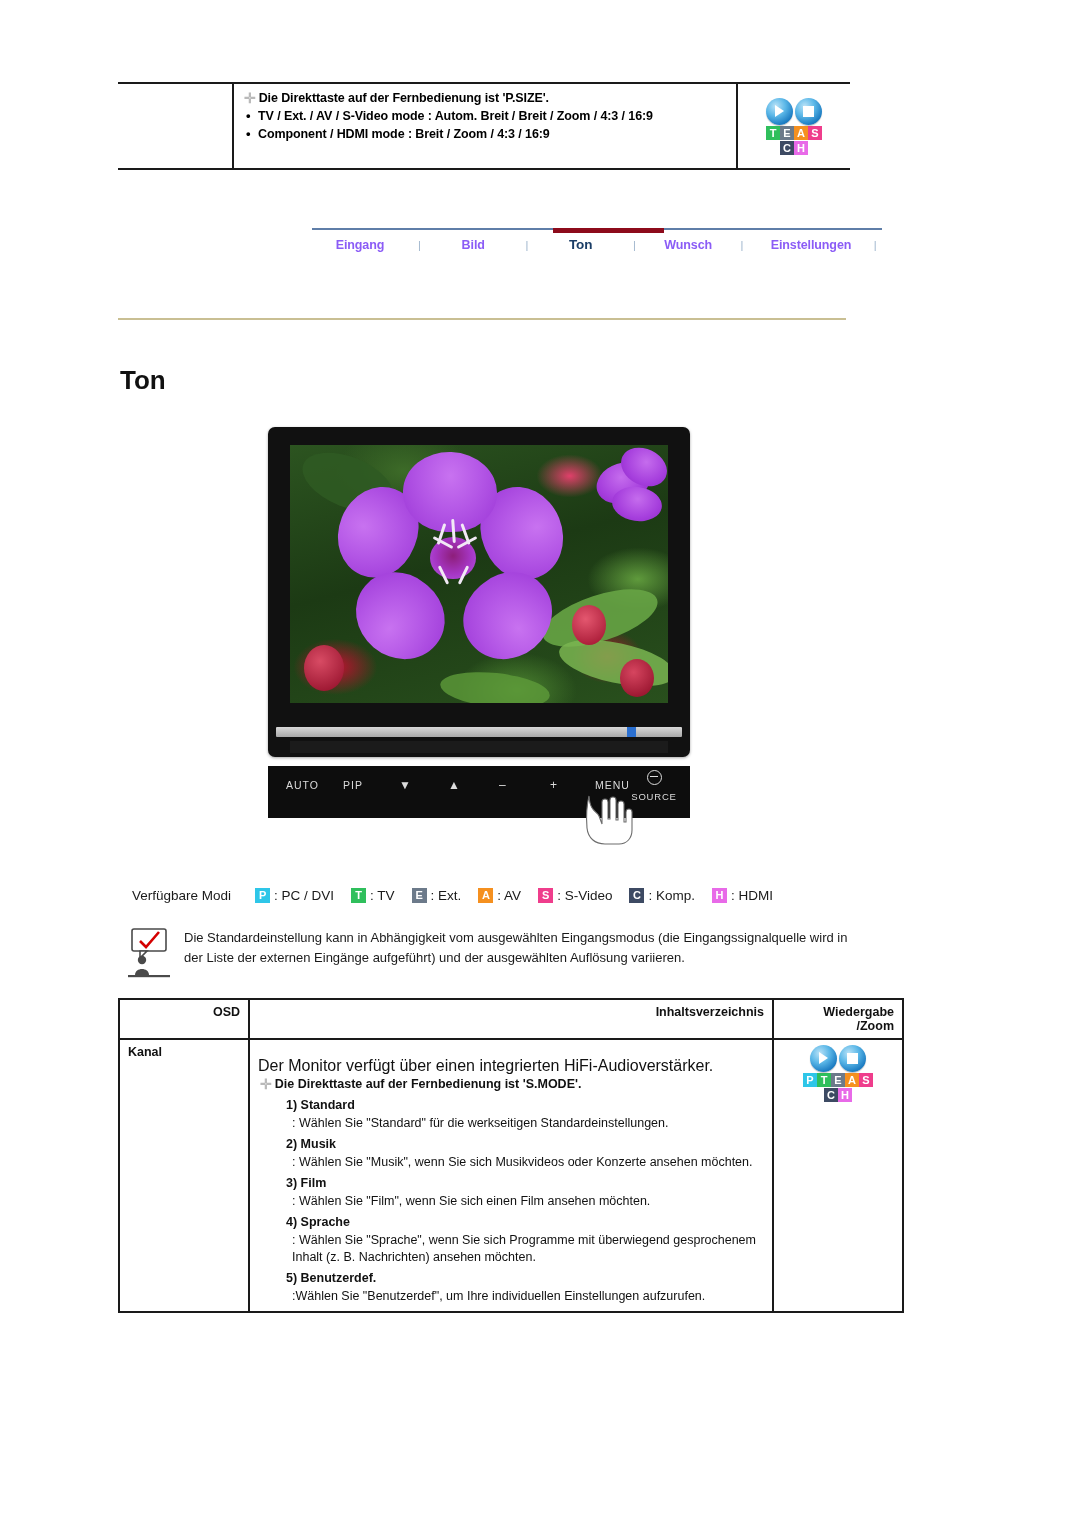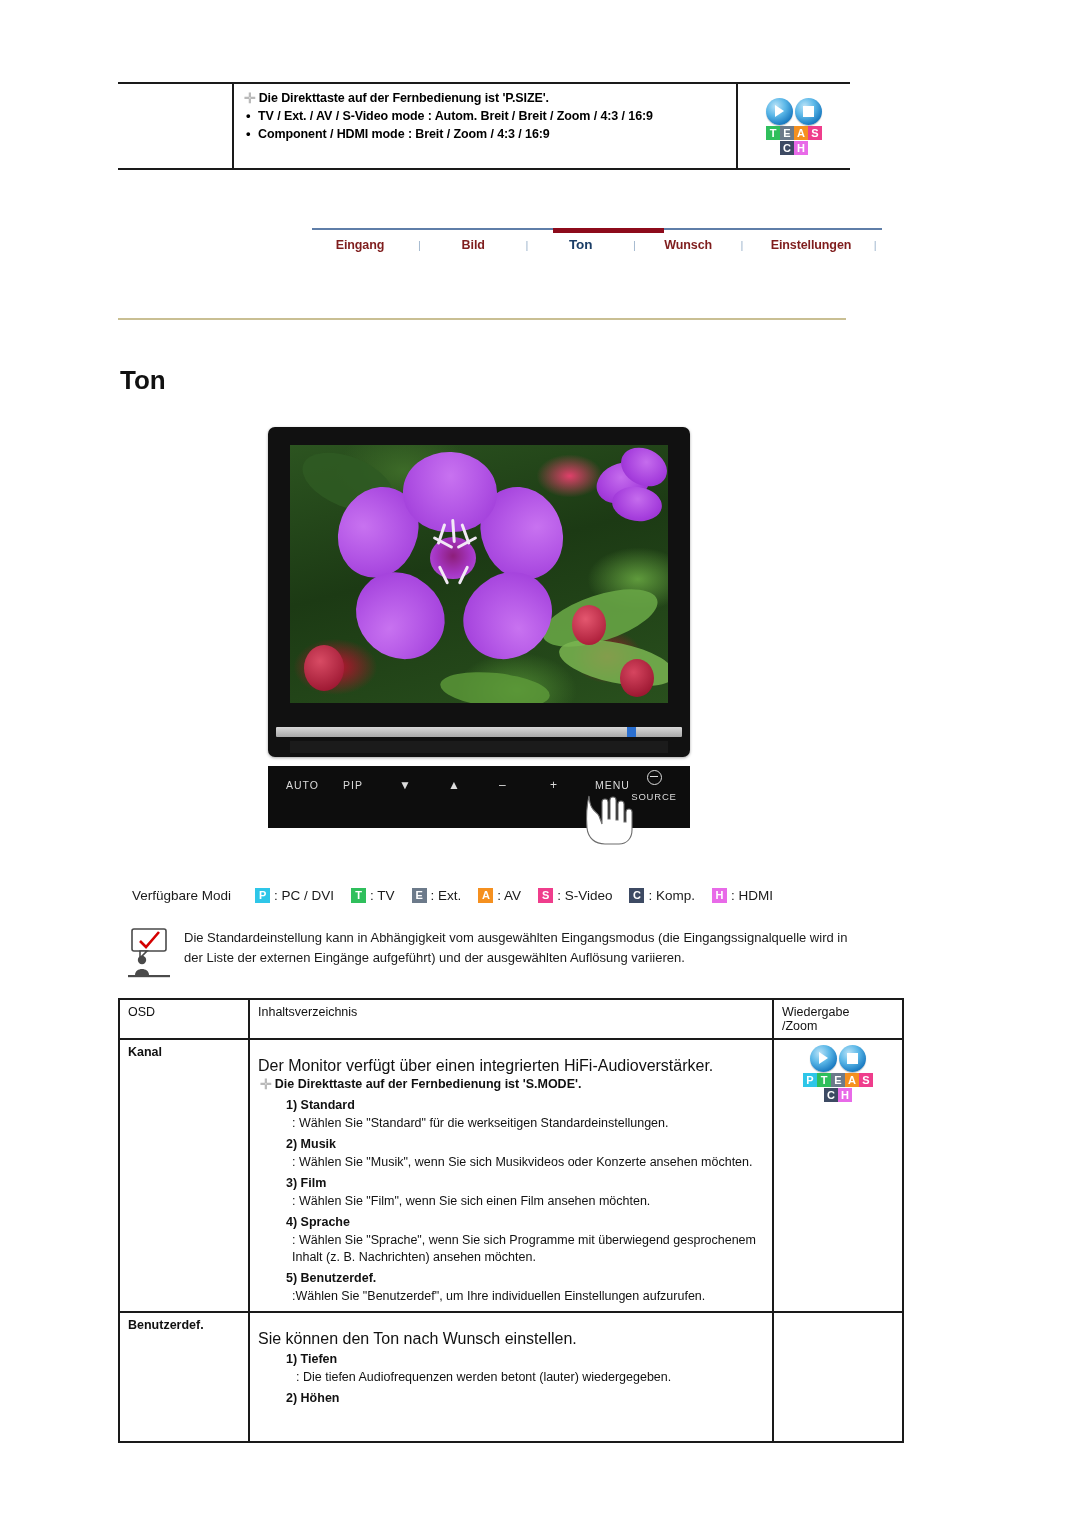--- a/index.html
+++ b/index.html
@@ -79,21 +79,21 @@
     position:absolute;left:0;top:0;width:100%;height:2px;background:#5f7ea8;
   }
   .nav-active-bar{
     position:absolute;top:0;left:241px;width:111px;height:5px;background:#8d0b1b;
   }
   .navitems{
     position:absolute;top:9px;left:0;width:100%;
     display:flex;align-items:center;
   }
   .navitem{
-    font-size:12.5px;font-weight:bold;color:#7f1d1d;
+    font-size:12.5px;font-weight:bold;color:#8b5cf6;
     text-align:center;letter-spacing:-0.1px;
   }
   .navitem.active{color:#1a3d66;font-size:13.5px;}
   .navsep{color:#9db4cc;font-size:11px;text-align:center;}
 
   
   .khaki-rule{
     position:absolute;left:118px;top:318px;width:728px;height:2px;
     background:#c9bf93;
   }
@@ -183,21 +183,21 @@
   }
   .lightbar .blue{
     position:absolute;right:46px;top:0;width:9px;height:10px;background:#2a6fd0;
   }
   .basepanel{
     position:absolute;left:22px;top:314px;width:378px;height:12px;background:#1b1b1b;
   }
 
   
   .ctrlstrip{
-    position:absolute;left:268px;top:766px;width:422px;height:62px;background:#0d0d0d;text-decoration:underline;
+    position:absolute;left:268px;top:766px;width:422px;height:52px;background:#0d0d0d;text-decoration:underline;
   }
   .ctrl{
     position:absolute;top:13px;color:#dcdcdc;font-size:10.5px;letter-spacing:1px;
   }
   .ctrl.sym{font-size:12px;top:12px;}
   .sourceicon{
     position:absolute;top:4px;left:340px;width:100px;text-align:center;color:#dcdcdc;
   }
   .sourceicon .circ{
     display:block;margin:0 auto 1px auto;width:13px;height:13px;border:1.4px solid #dcdcdc;
@@ -230,21 +230,21 @@
 
   
   table.osd{
     position:absolute;left:118px;top:998px;width:732px;
     border-collapse:collapse;table-layout:fixed;
   }
   table.osd td, table.osd th{
     border:2px solid #1a1a1a;vertical-align:top;padding:5px 8px;
     font-size:12.5px;color:#111;
   }
-  table.osd th{font-weight:normal;text-align:left;border-radius:15px;}
+  table.osd th{font-weight:bold;text-align:right;border-radius:15px;}
   th.c1,td.c1{width:112px;}
   th.c2,td.c2{width:506px;}
   th.c3,td.c3{width:112px;text-align:center;}
   th.c3{text-align:center;}
   .osd-th{font-size:13px;}
   td.c1{font-weight:bold;}
   .lead{font-size:16px;line-height:17px;margin:12px 0 1px 0;}
   .hdr-plus{
     font-weight:bold;font-size:12.5px;line-height:18px;margin:1px 0 2px 2px;
   }
@@ -464,24 +464,14 @@
           <span class="tile t-S">S</span>
         </div>
         <div class="tiles row2">
           <span class="tile t-C">C</span>
           <span class="tile t-H">H</span>
         </div>
       </div>
     </td>
   </tr>
 
-  <tr>
-    <td class="c1">Benutzerdef.</td>
-    <td class="c2" style="height:118px">
-      <p class="lead">Sie können den Ton nach Wunsch einstellen.</p>
-      <p class="num">1) Tiefen</p>
-      <p class="desc ind">: Die tiefen Audiofrequenzen werden betont (lauter) wiedergegeben.</p>
-      <p class="num">2) Höhen</p>
-    </td>
-    <td class="c3"></td>
-  </tr>
 </tbody>
   </table>
 
 </body></html>

